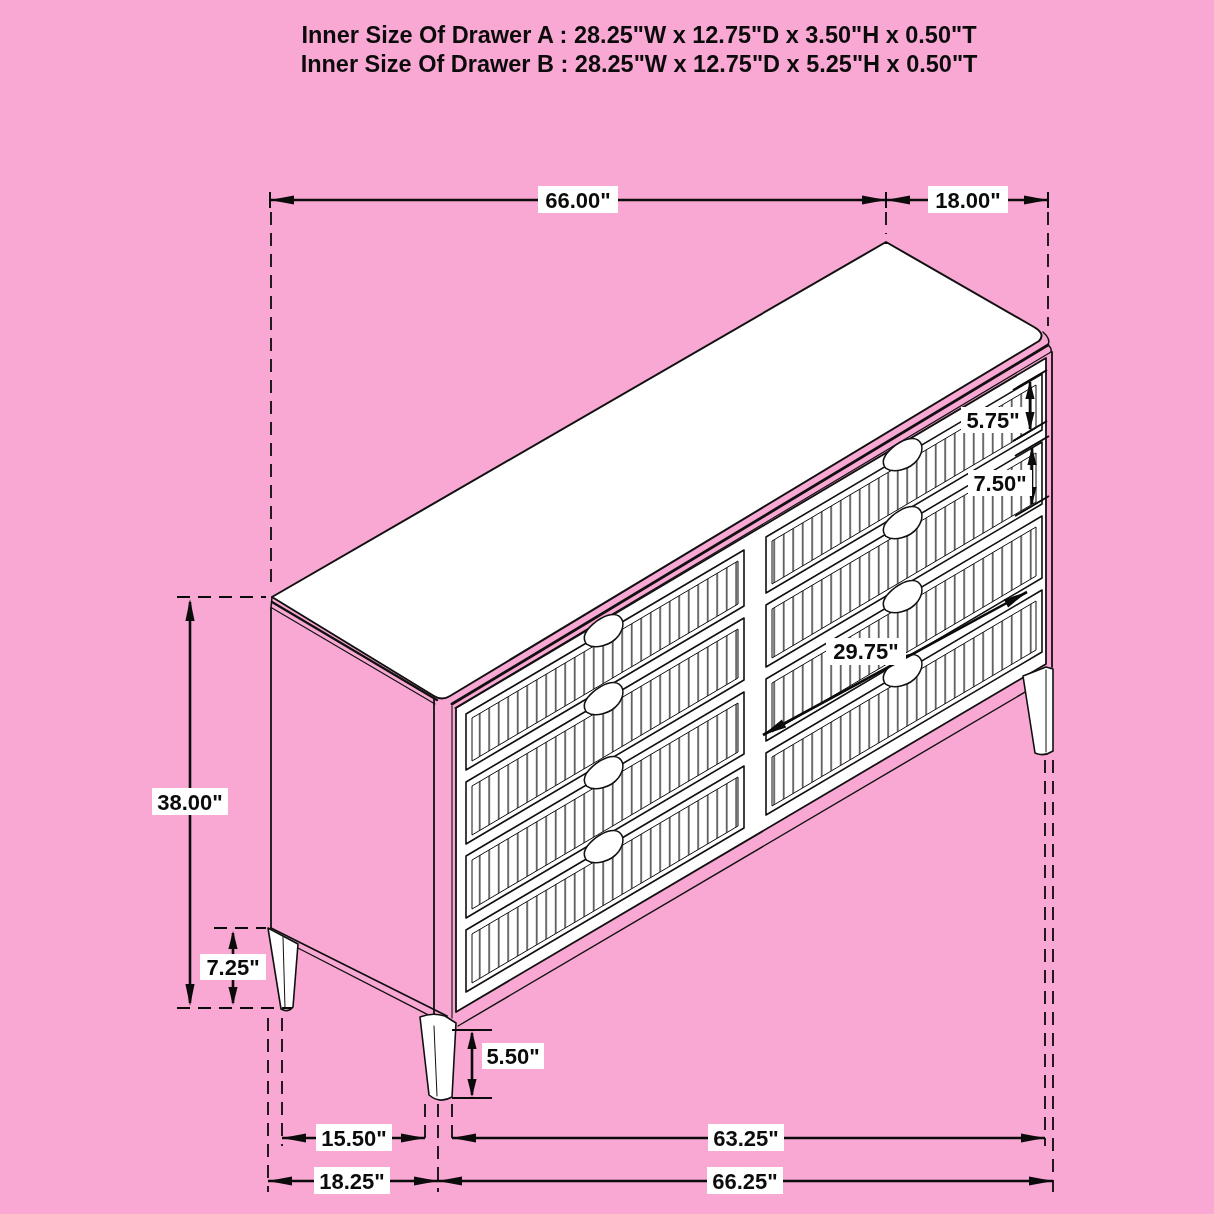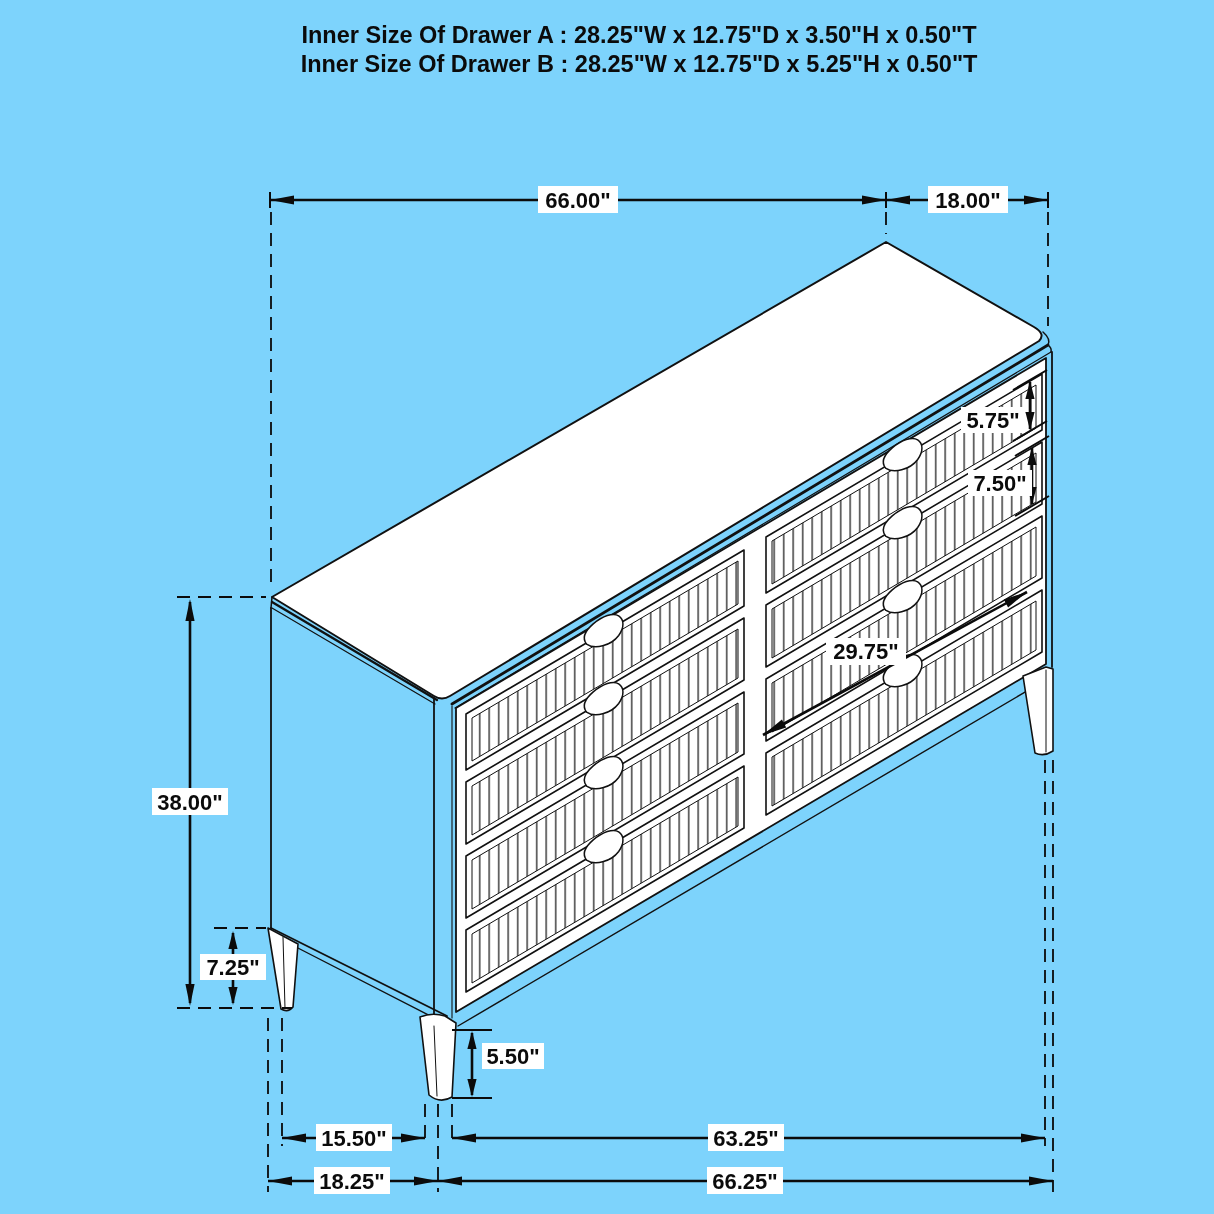--- a/index.html
+++ b/index.html
@@ -1,16 +1,16 @@
 <!DOCTYPE html>
 <html><head>
 <meta charset="utf-8">
 <style>
   html,body{margin:0;padding:0;background:#ffffff;}
-  .page{position:relative;width:1214px;height:1214px;background:#7dd3fc;overflow:hidden;
+  .page{position:relative;width:1214px;height:1214px;background:#f9a8d4;overflow:hidden;
         font-family:"Liberation Sans",sans-serif;}
   svg{position:absolute;left:0;top:0;}
   .title-text{font-family:"Liberation Sans",sans-serif;font-weight:700;font-size:23.5px;fill:#0b0b0b;}
   .dim-text{font-family:"Liberation Sans",sans-serif;font-weight:700;font-size:22px;fill:#0b0b0b;}
   .outline{stroke:#111;fill:none;stroke-linecap:round;stroke-linejoin:round;}
   .fillwhite{fill:#fff;stroke:#111;stroke-linejoin:round;}
   .dimline{stroke:#0b0b0b;stroke-width:2.6;fill:none;}
   .dimthin{stroke:#0b0b0b;stroke-width:2;fill:none;}
   .dash{stroke:#0b0b0b;stroke-width:1.8;fill:none;stroke-dasharray:13 8;}
   .arrow{fill:#0b0b0b;stroke:none;}

